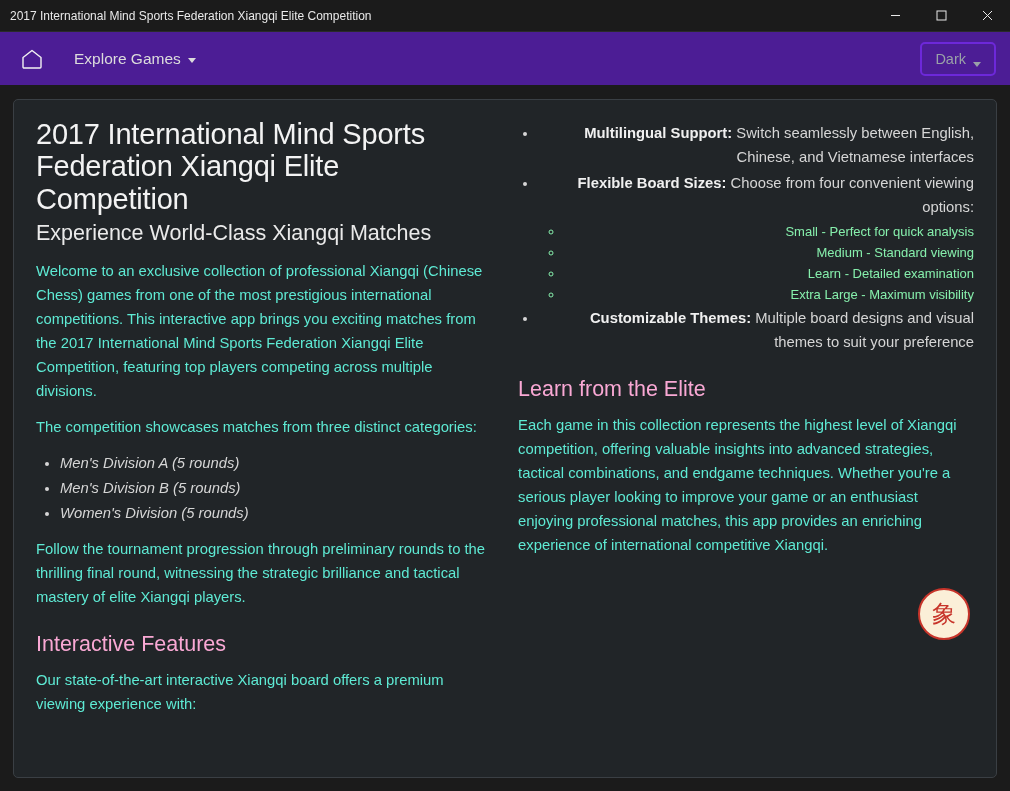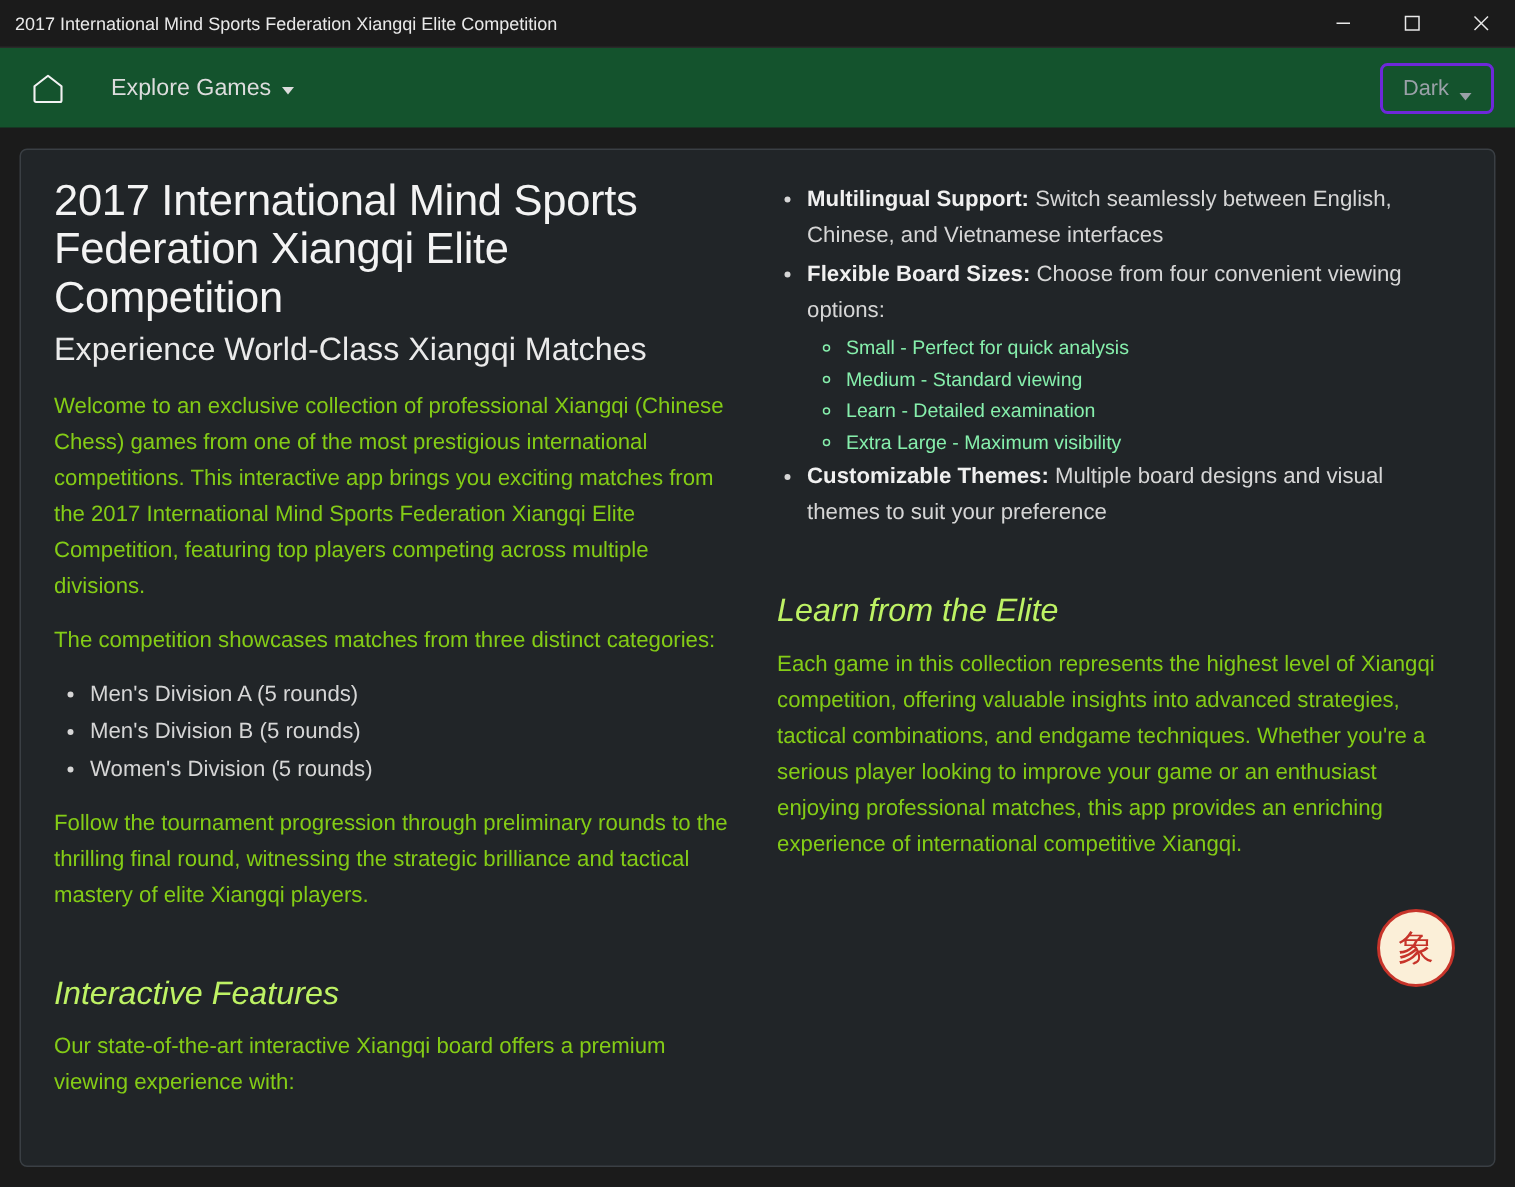--- a/index.html
+++ b/index.html
@@ -32,21 +32,21 @@
   .win-btn {
     width: 46px; height: 32px;
     display: flex; align-items: center; justify-content: center;
     color: #e9e9e9;
   }
   .win-btn svg { display: block; }
 
   
   .navbar {
     height: 53px;
-    background: #14532d;
+    background: #4c1d95;
     display: flex;
     align-items: center;
     padding: 0 14px;
     gap: 18px;
   }
   .home-icon { color: #f2f2f2; display: flex; align-items: center; padding: 4px 6px; }
   .nav-link {
     color: #dcdcdc;
     font-size: 15.5px;
     display: flex;
@@ -103,42 +103,41 @@
     margin: 0 0 6px 0;
     letter-spacing: -0.2px;
   }
   h2.subtitle {
     color: #eaeaea;
     font-size: 21.5px;
     font-weight: 400;
     margin: 0 0 14px 0;
   }
   h2.section {
-    color: #bef264;
+    color: #f9a8d4;
     font-size: 21.5px;
     font-weight: 400;
-    margin: 40px 0 12px 0;
-    font-style: italic;
+    margin: 22px 0 12px 0;
   }
   p.body {
-    color: #84cc16;
+    color: #5eead4;
     font-size: 14.8px;
     line-height: 1.62;
     margin: 0 0 12px 0;
   }
   ul.bullets, ul.feature-list {
     margin: 4px 0 12px 0;
     padding-left: 24px;
     color: #d6d6d6;
     font-size: 14.8px;
     line-height: 1.62;
   }
-  ul.bullets li { margin: 0 0 1px 0; }
+  ul.bullets li { margin: 0 0 1px 0; font-style: italic; }
   ul.feature-list { padding-left: 20px; }
-  ul.feature-list > li { margin-bottom: 2px; }
+  ul.feature-list > li { margin-bottom: 2px; text-align: right; }
   ul.feature-list b { color: #f0f0f0; font-weight: bold; }
   ul.sub-list {
     list-style-type: circle;
     margin: 1px 0 2px 0;
     padding-left: 26px;
     color: #86efac;
     font-size: 13px;
     line-height: 1.62;
   }
   .seal-wrap {

